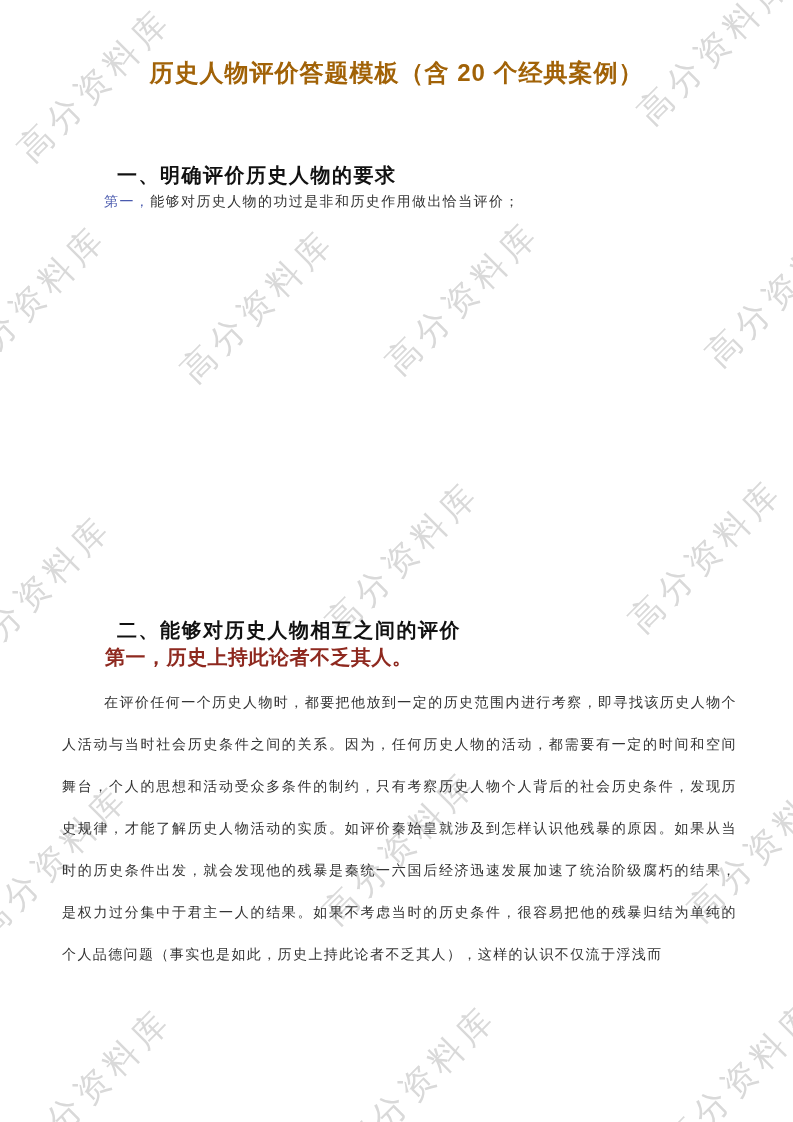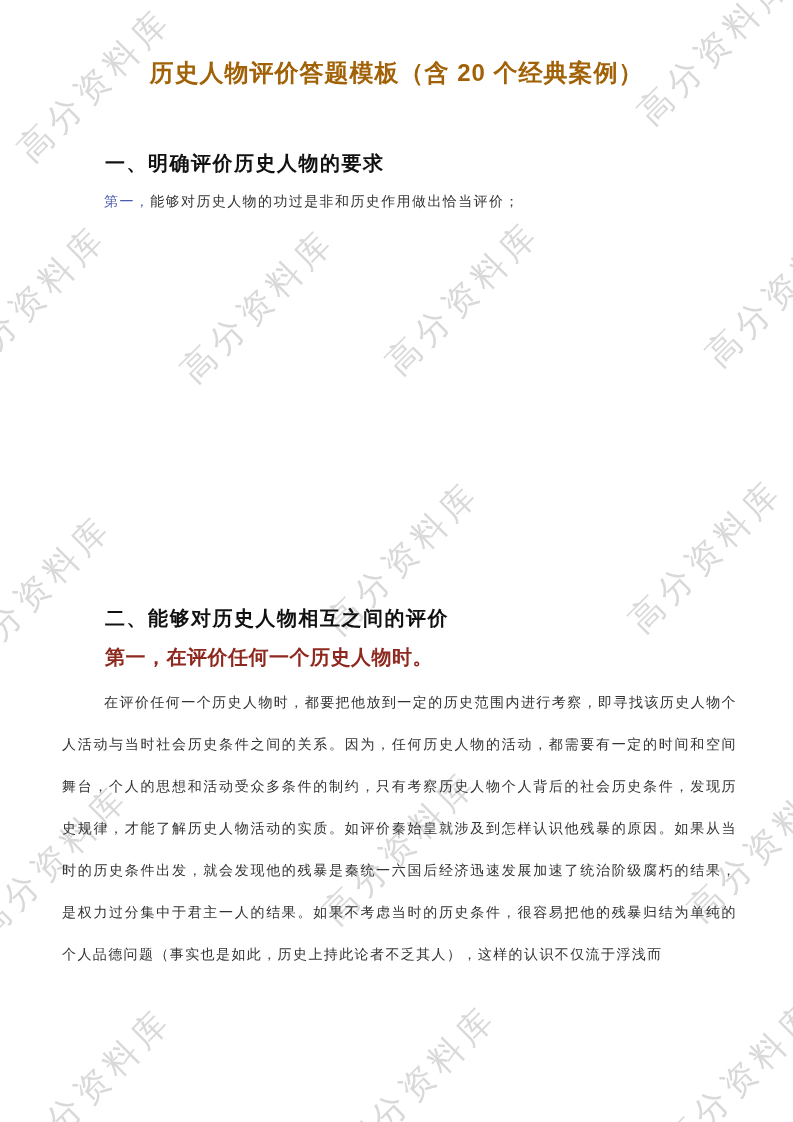--- a/index.html
+++ b/index.html
@@ -25,21 +25,21 @@
   
   .content{position:absolute;inset:0;z-index:1;}
   .doc-title{
     position:absolute;top:56px;left:0;width:100%;
     margin:0;text-align:center;
     font-family:"Liberation Sans", sans-serif;
     font-size:24px;line-height:34px;font-weight:bold;
     color:#a16207;letter-spacing:1px;
   }
   .sec-heading{
-    position:absolute;left:105px;margin:0;
+    position:absolute;left:105px;margin:12px;
     font-family:"Liberation Sans", sans-serif;
     font-size:20px;line-height:24px;font-weight:bold;
     color:#111111;letter-spacing:1.5px;white-space:nowrap;
   }
   .sec1-heading{top:151px;}
   .sec2-heading{top:606px;}
   .sub-heading{
     position:absolute;left:105px;top:645px;margin:0;
     font-size:20px;line-height:24px;font-weight:bold;
     color:#8e291f;letter-spacing:0.5px;white-space:nowrap;
@@ -83,20 +83,20 @@
     <h1 class="doc-title">历史人物评价答题模板（含 20 个经典案例）</h1>
 
     <h2 class="sec-heading sec1-heading">一、明确评价历史人物的要求</h2>
 
     <div class="body-block sec1-body">
       <p><span class="num-label">第一，</span><span>能够对历史人物的功过是非和历史作用做出恰当评价；</span></p>
     </div>
 
     <h2 class="sec-heading sec2-heading">二、能够对历史人物相互之间的评价</h2>
 
-    <h3 class="sub-heading">第一，在评价任何一个历史人物时。</h3>
+    <h3 class="sub-heading">第一，历史上持此论者不乏其人。</h3>
 
     <div class="body-block sec2-body">
       <p>在评价任何一个历史人物时，都要把他放到一定的历史范围内进行考察，即寻找该历史人物个人活动与当时社会历史条件之间的关系。因为，任何历史人物的活动，都需要有一定的时间和空间舞台，个人的思想和活动受众多条件的制约，只有考察历史人物个人背后的社会历史条件，发现历史规律，才能了解历史人物活动的实质。如评价秦始皇就涉及到怎样认识他残暴的原因。如果从当时的历史条件出发，就会发现他的残暴是秦统一六国后经济迅速发展加速了统治阶级腐朽的结果，是权力过分集中于君主一人的结果。如果不考虑当时的历史条件，很容易把他的残暴归结为单纯的个人品德问题（事实也是如此，历史上持此论者不乏其人），这样的认识不仅流于浮浅而</p>
     </div>
 
   </div>
 </div>
 
 </body></html>

